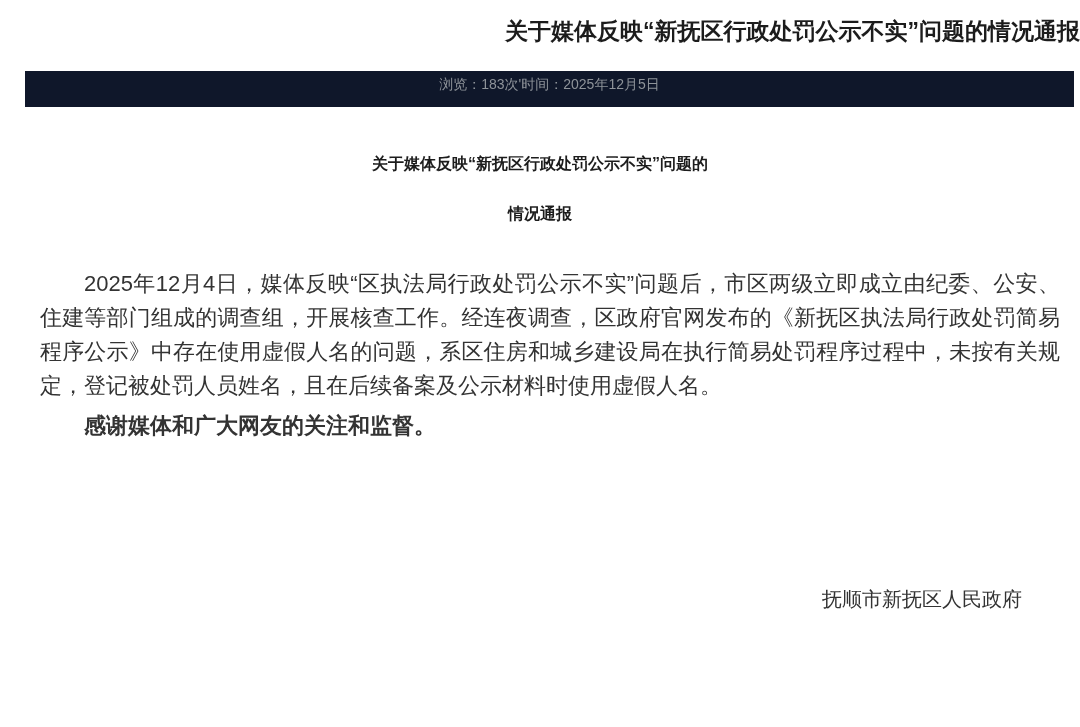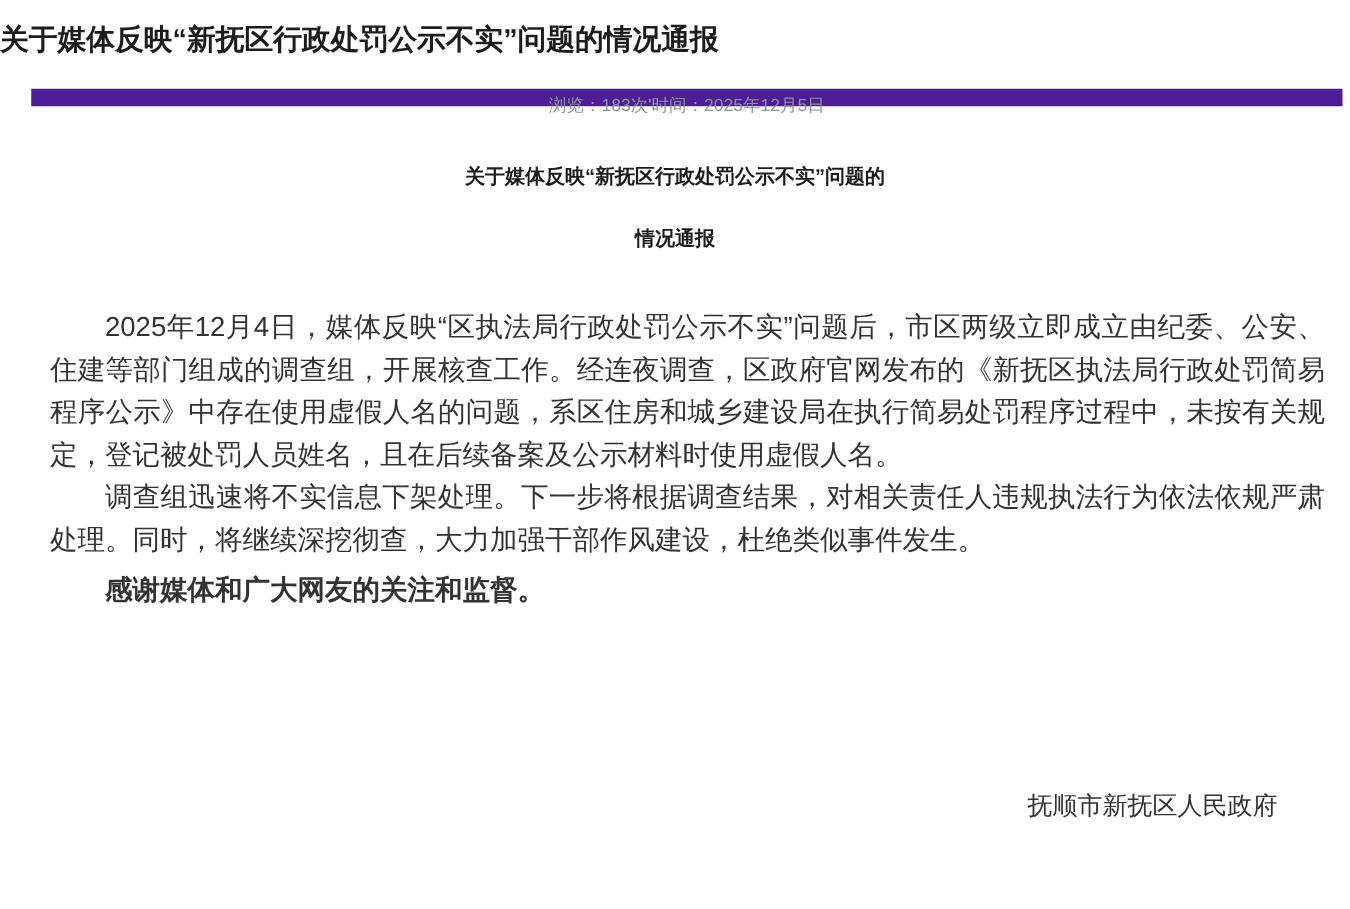--- a/index.html
+++ b/index.html
@@ -7,31 +7,31 @@
   .page {
     position: relative;
     width: 1080px;
     height: 727px;
     background: #ffffff;
     overflow: hidden;
   }
   .top-title {
     margin: 0;
     padding-top: 16px;
-    text-align: left;
+    text-align: right;
     font-size: 23px;
     font-weight: bold;
     color: #1c1c1c;
     line-height: 30px;
   }
   .meta-bar {
     margin: 25px 6px 0 25px;
-    height: 14px;
+    height: 36px;
     line-height: 27px;
-    background: #4c1d95;
+    background: #0f172a;
     color: #8e9399;
     font-size: 14px;
     text-align: center;
   }
   .article-heading {
     margin: 32px 0 28px 0;
     text-align: center;
     font-size: 16px;
     font-weight: bold;
     color: #1c1c1c;
@@ -72,21 +72,20 @@
 
   <div class="article">
 
     <h2 class="article-heading">
       <span class="hl">关于媒体反映“新抚区行政处罚公示不实”问题的</span>
       <span class="hl">情况通报</span>
     </h2>
 
     <p>2025年12月4日，媒体反映“区执法局行政处罚公示不实”问题后，市区两级立即成立由纪委、公安、住建等部门组成的调查组，开展核查工作。经连夜调查，区政府官网发布的《新抚区执法局行政处罚简易程序公示》中存在使用虚假人名的问题，系区住房和城乡建设局在执行简易处罚程序过程中，未按有关规定，登记被处罚人员姓名，且在后续备案及公示材料时使用虚假人名。</p>
 
-    <p>调查组迅速将不实信息下架处理。下一步将根据调查结果，对相关责任人违规执法行为依法依规严肃处理。同时，将继续深挖彻查，大力加强干部作风建设，杜绝类似事件发生。</p>
 
     <p class="last-para">感谢媒体和广大网友的关注和监督。</p>
 
     <div class="signature">
       <div>抚顺市新抚区人民政府</div>
     </div>
 
   </div>
 
 </div>

